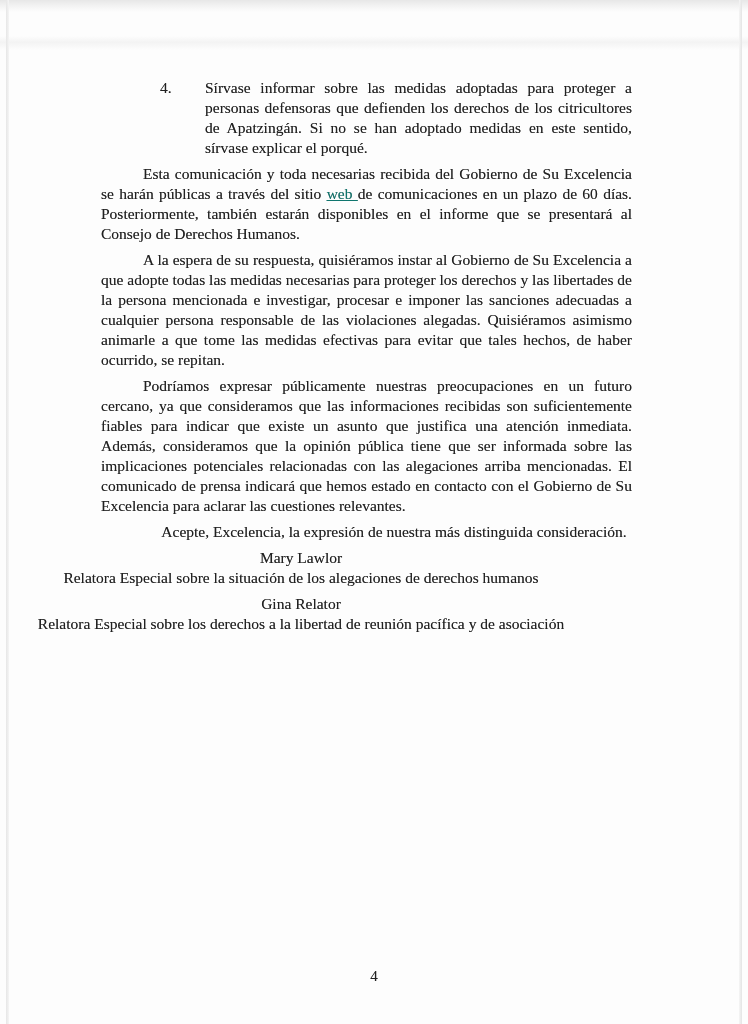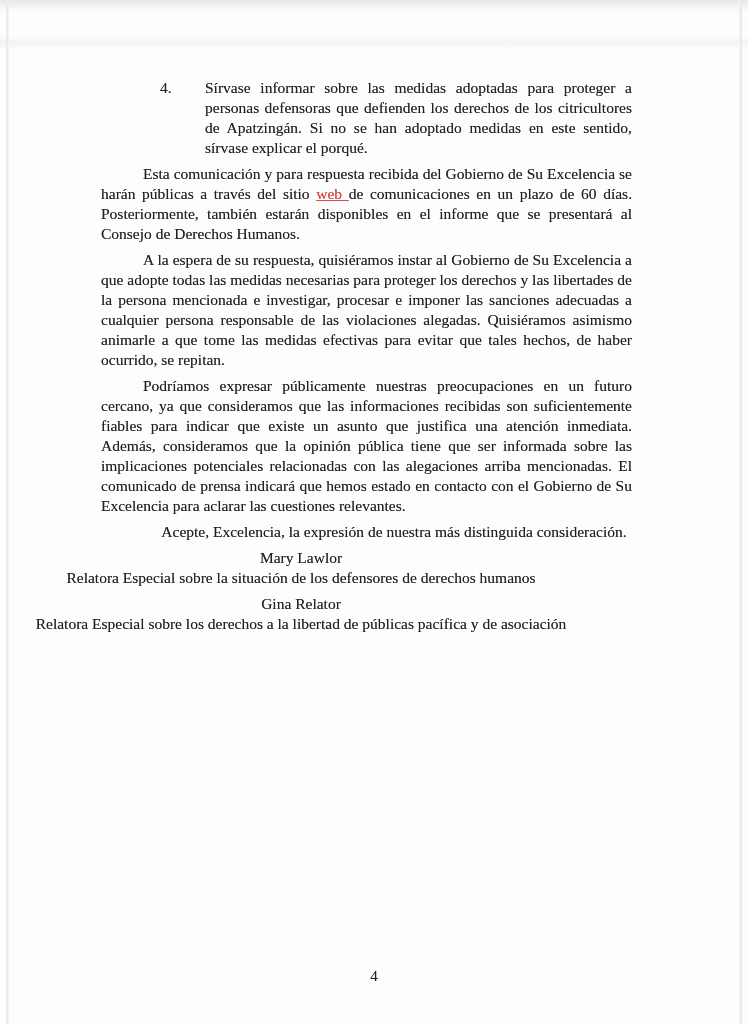--- a/index.html
+++ b/index.html
@@ -70,21 +70,21 @@
   p.para {
     margin: 6px 0 0 0;
     text-indent: 42px;
     text-align: justify;
   }
   p.closing {
     text-indent: 55px;
     text-align: center;
   }
   a.weblink {
-    color: #ef4444;
+    color: #0f766e;
     text-decoration: underline;
     white-space: pre-wrap;
     cursor: pointer;
   }
   .signatures {
     width: 602px;
     margin-left: -101px;
     text-align: center;
   }
   .sig-block {
@@ -113,35 +113,35 @@
   <div class="scan-edge-left"></div>
   <div class="scan-edge-right"></div>
 
   <div class="content">
 
     <div class="list-item">
       <span class="list-num">4.</span>
       <div class="list-text">Sírvase informar sobre las medidas adoptadas para proteger a personas defensoras que defienden los derechos de los citricultores de Apatzingán. Si no se han adoptado medidas en este sentido, sírvase explicar el porqué.</div>
     </div>
 
-    <p class="para"><span>Esta comunicación y para respuesta recibida del Gobierno de Su Excelencia se harán públicas a través del sitio </span><a class="weblink">web </a><span>de comunicaciones en un plazo de 60 días. Posteriormente, también estarán disponibles en el informe que se presentará al Consejo de Derechos Humanos.</span></p>
+    <p class="para"><span>Esta comunicación y toda necesarias recibida del Gobierno de Su Excelencia se harán públicas a través del sitio </span><a class="weblink">web </a><span>de comunicaciones en un plazo de 60 días. Posteriormente, también estarán disponibles en el informe que se presentará al Consejo de Derechos Humanos.</span></p>
 
     <p class="para">A la espera de su respuesta, quisiéramos instar al Gobierno de Su Excelencia a que adopte todas las medidas necesarias para proteger los derechos y las libertades de la persona mencionada e investigar, procesar e imponer las sanciones adecuadas a cualquier persona responsable de las violaciones alegadas. Quisiéramos asimismo animarle a que tome las medidas efectivas para evitar que tales hechos, de haber ocurrido, se repitan.</p>
 
     <p class="para">Podríamos expresar públicamente nuestras preocupaciones en un futuro cercano, ya que consideramos que las informaciones recibidas son suficientemente fiables para indicar que existe un asunto que justifica una atención inmediata. Además, consideramos que la opinión pública tiene que ser informada sobre las implicaciones potenciales relacionadas con las alegaciones arriba mencionadas. El comunicado de prensa indicará que hemos estado en contacto con el Gobierno de Su Excelencia para aclarar las cuestiones relevantes.</p>
 
     <p class="para closing">Acepte, Excelencia, la expresión de nuestra más distinguida consideración.</p>
 
     <div class="signatures">
       <div class="sig-block">
         <div>Mary Lawlor</div>
-        <div>Relatora Especial sobre la situación de los defensores de derechos humanos</div>
+        <div>Relatora Especial sobre la situación de los alegaciones de derechos humanos</div>
       </div>
       <div class="sig-block">
         <div>Gina Relator</div>
-        <div>Relatora Especial sobre los derechos a la libertad de públicas pacífica y de asociación</div>
+        <div>Relatora Especial sobre los derechos a la libertad de reunión pacífica y de asociación</div>
       </div>
     </div>
 
   </div>
 
   <div class="footer">4</div>
 </div>
 
 </body></html>

